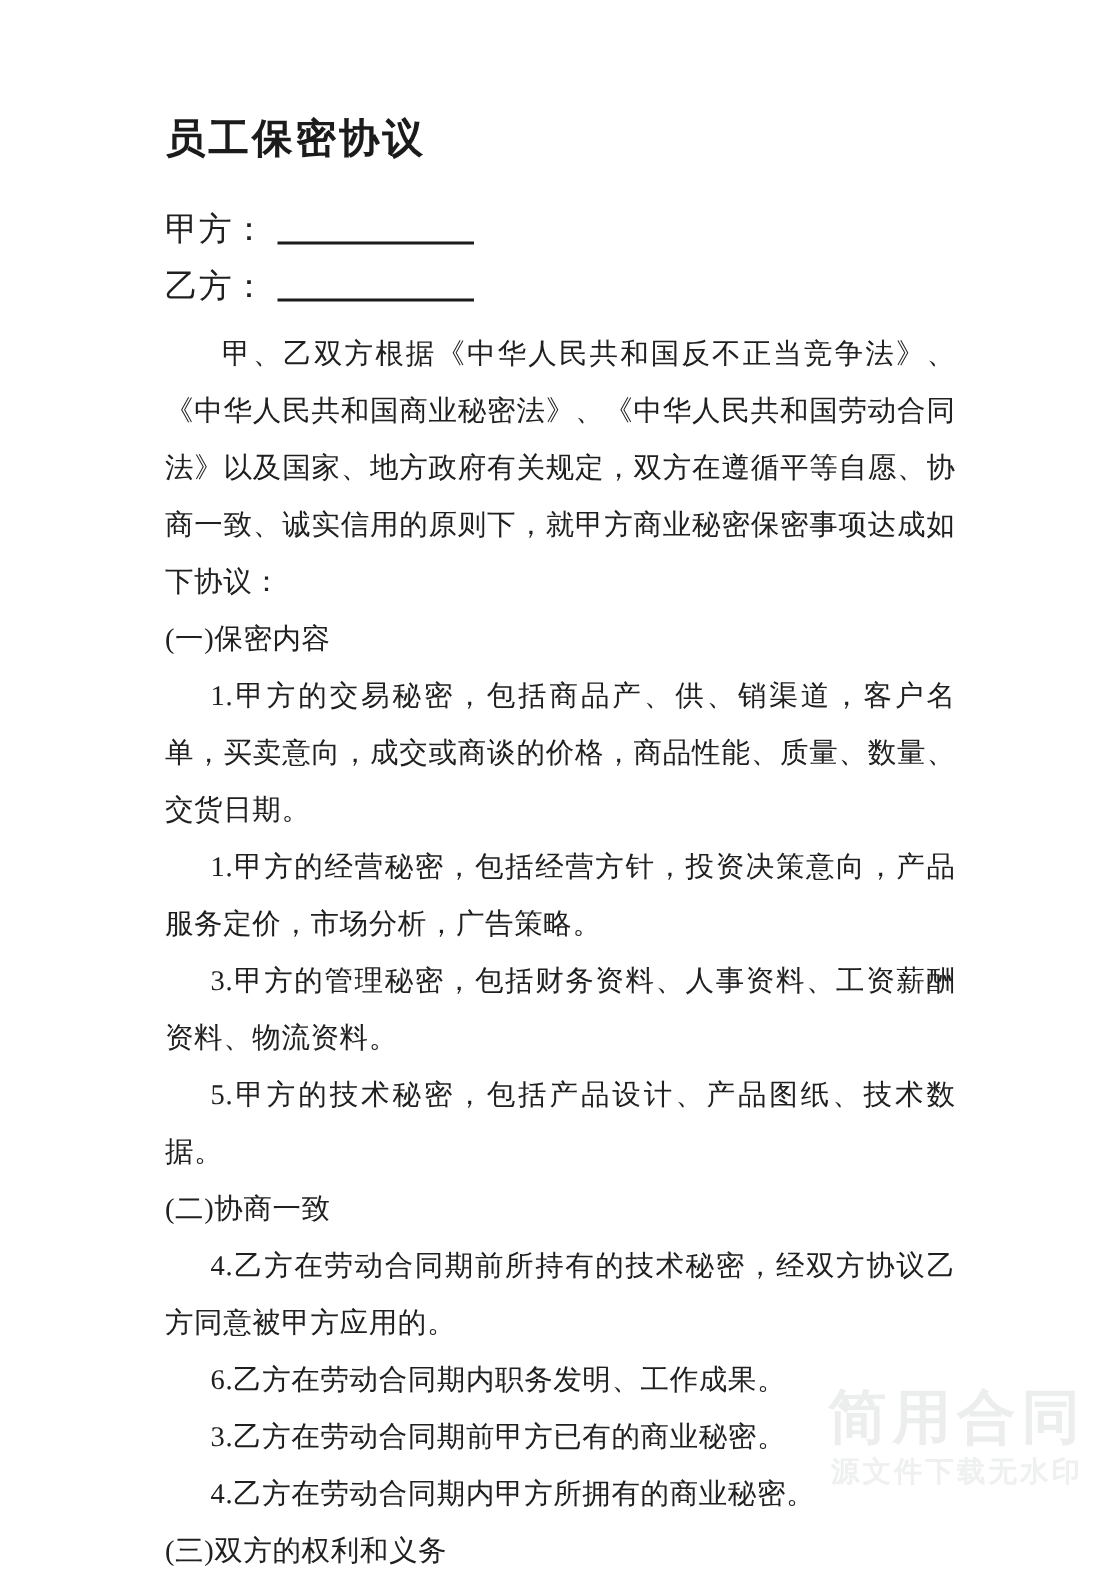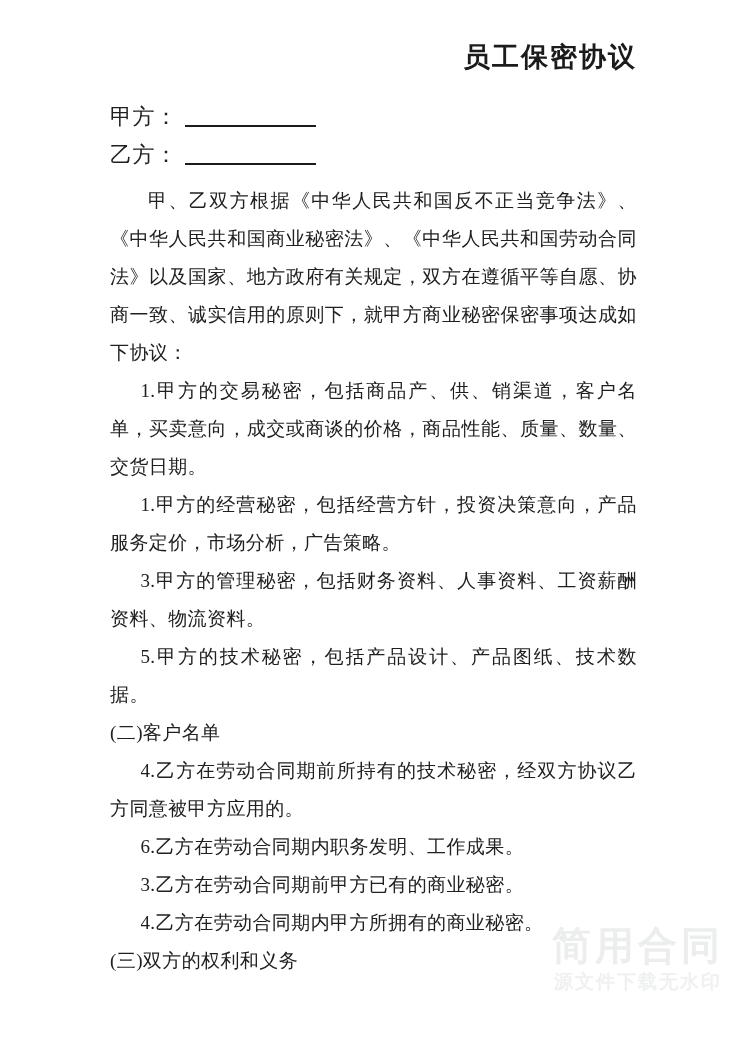--- a/index.html
+++ b/index.html
@@ -50,28 +50,28 @@
   
   .doc {
     position: absolute;
     left: 110px;
     top: 0;
     width: 527px;
     z-index: 2;
   }
 
   .title {
-    text-align: right;
+    text-align: left;
     font-family: "DejaVu Sans", "Liberation Sans", sans-serif;
     font-weight: bold;
     font-size: 27px;
     letter-spacing: 2px;
     color: #1b1b1b;
     margin: 0;
-    padding-top: 40px;
+    padding-top: 76px;
     line-height: 1.25;
   }
 
   .party-block {
     margin-top: 20px;
   }
   .party-row {
     display: flex;
     align-items: flex-end;
     height: 38px;
@@ -133,26 +133,27 @@
         <span class="party-line"></span>
       </div>
       <div class="party-row">
         <span class="party-label">乙方：</span>
         <span class="party-line"></span>
       </div>
     </div>
 
     <p class="para preamble">甲、乙双方根据《中华人民共和国反不正当竞争法》、《中华人民共和国商业秘密法》、《中华人民共和国劳动合同法》以及国家、地方政府有关规定，双方在遵循平等自愿、协商一致、诚实信用的原则下，就甲方商业秘密保密事项达成如下协议：</p>
 
+    <p class="para section-head">(一)保密内容</p>
     <p class="para item">1.甲方的交易秘密，包括商品产、供、销渠道，客户名单，买卖意向，成交或商谈的价格，商品性能、质量、数量、交货日期。</p>
     <p class="para item">1.甲方的经营秘密，包括经营方针，投资决策意向，产品服务定价，市场分析，广告策略。</p>
     <p class="para item">3.甲方的管理秘密，包括财务资料、人事资料、工资薪酬资料、物流资料。</p>
     <p class="para item">5.甲方的技术秘密，包括产品设计、产品图纸、技术数据。</p>
 
-    <p class="para section-head">(二)客户名单</p>
+    <p class="para section-head">(二)协商一致</p>
     <p class="para item">4.乙方在劳动合同期前所持有的技术秘密，经双方协议乙方同意被甲方应用的。</p>
     <p class="para item">6.乙方在劳动合同期内职务发明、工作成果。</p>
     <p class="para item">3.乙方在劳动合同期前甲方已有的商业秘密。</p>
     <p class="para item">4.乙方在劳动合同期内甲方所拥有的商业秘密。</p>
 
     <p class="para section-head">(三)双方的权利和义务</p>
 
   </div>
 </div>
 

